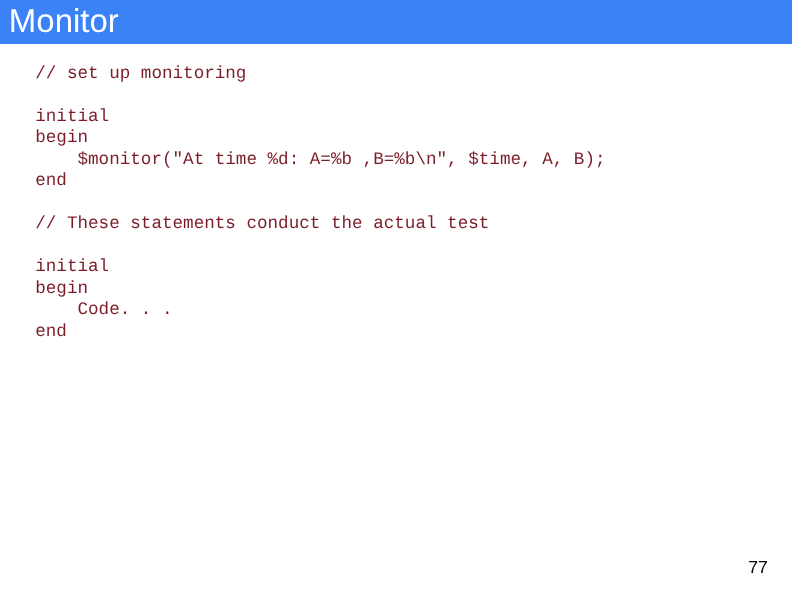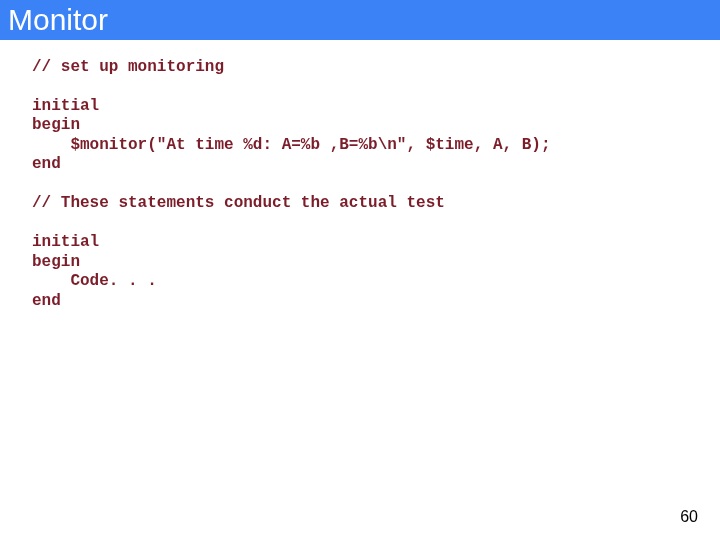--- a/index.html
+++ b/index.html
@@ -17,21 +17,21 @@
     color: #ffffff;
     width: 100%;
     box-sizing: border-box;
     padding: 3px 8px 2px 8px;
     font-size: 30px;
     font-weight: 400;
     line-height: 1.15;
   }
   .code-block {
     font-family: "Courier New", Courier, monospace;
-    font-weight: bold;
+    font-weight: normal;
     color: #7b1e2a;
     font-size: 16px;
     line-height: 1.22;
     white-space: pre;
     padding: 18px 0 0 32px;
   }
   .page-number {
     position: absolute;
     bottom: 14px;
     right: 22px;
@@ -51,13 +51,13 @@
     $monitor("At time %d: A=%b ,B=%b\n", $time, A, B);
 end
 
 // These statements conduct the actual test
 
 initial
 begin
     Code. . .
 end</div>
 
-<div class="page-number">60</div>
+<div class="page-number">77</div>
 
 </body></html>

